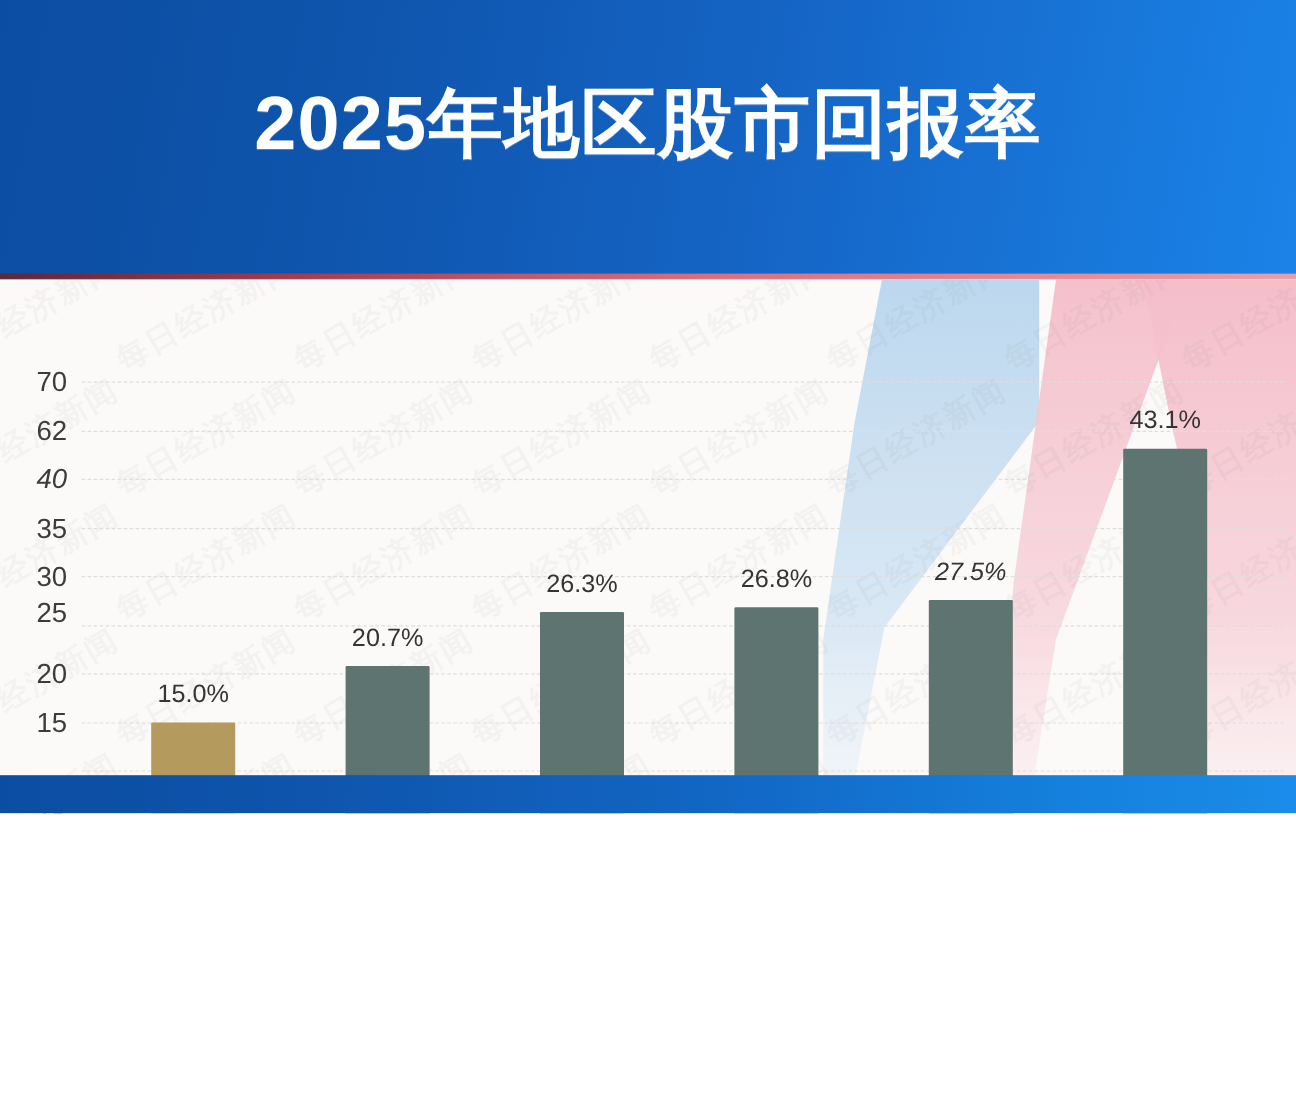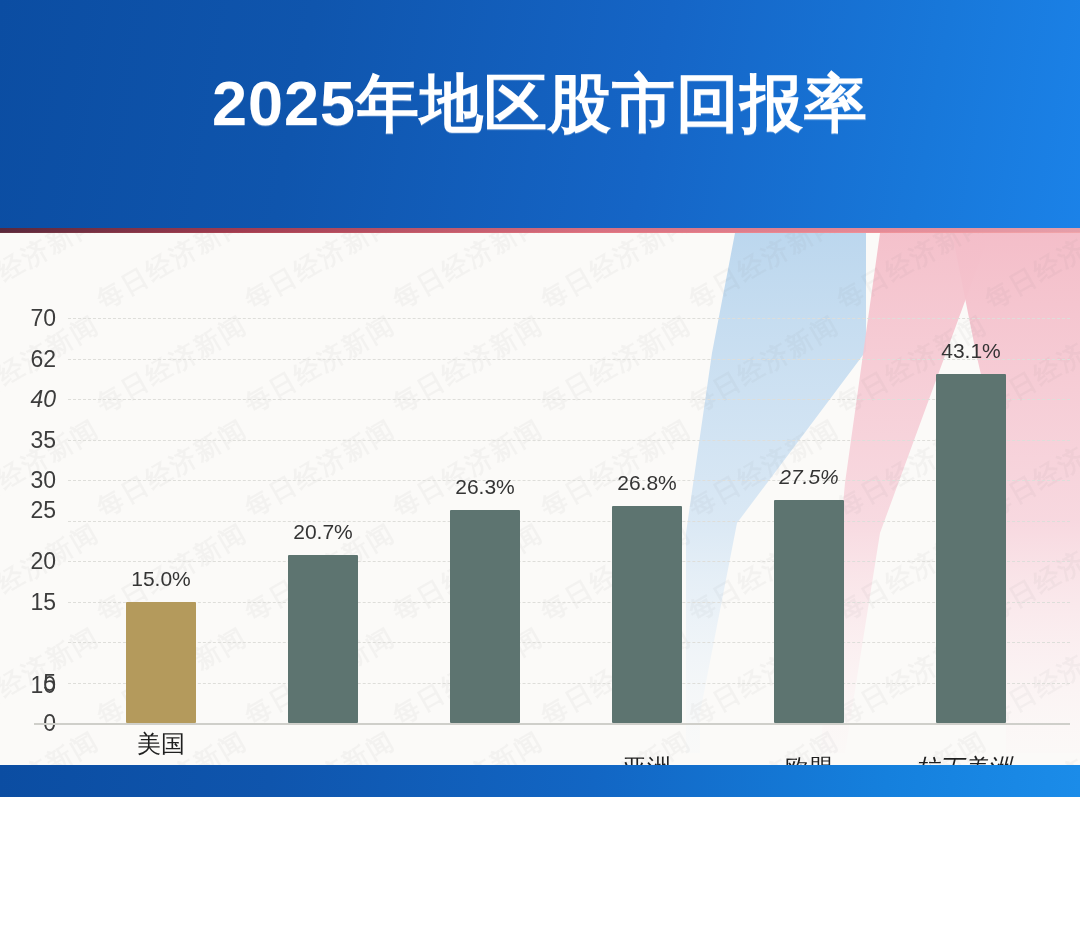--- a/index.html
+++ b/index.html
@@ -8,21 +8,21 @@
     padding: 0;
     background: #ffffff;
   }
   body {
     font-family: "Liberation Sans", "DejaVu Sans", sans-serif;
   }
 
   .page {
     position: relative;
     width: 1080px;
-    height: 797px;
+    height: 678px;
     overflow: hidden;
     background: #fbfbf9;
   }
 
   
   .header {
     position: absolute;
     left: 0; top: 0;
     width: 1080px;
     height: 232px;

